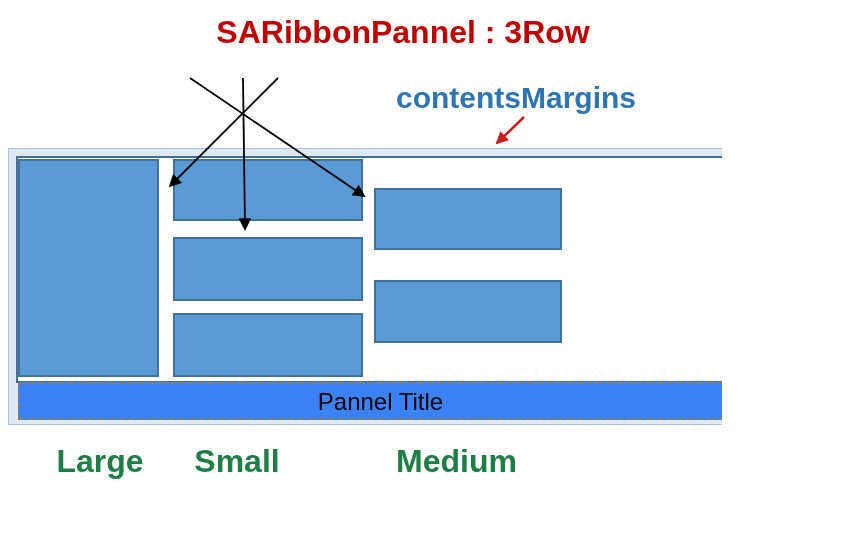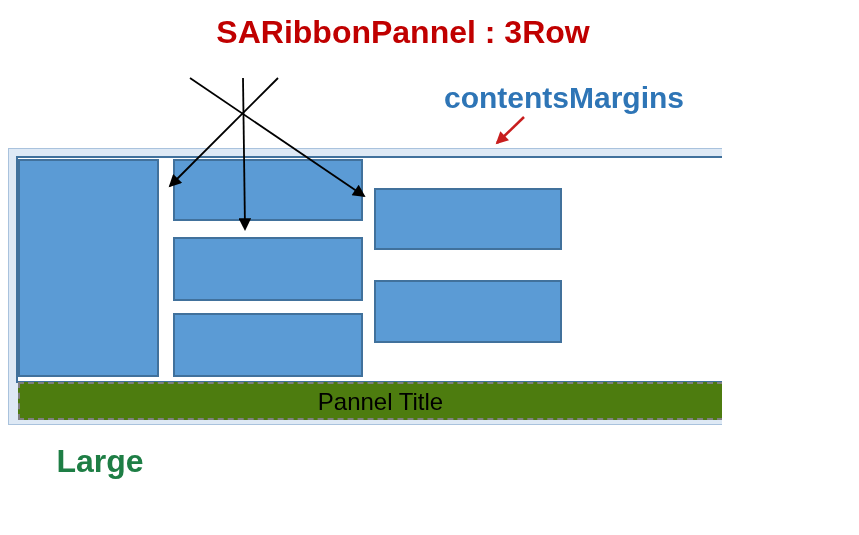--- a/index.html
+++ b/index.html
@@ -18,21 +18,21 @@
   .abs { position: absolute; box-sizing: border-box; }
 
   
   .diagram-title {
     left: 153px; top: 15px; width: 500px;
     text-align: center;
     font-size: 32px; font-weight: bold; color: #C00000;
     line-height: 34px; white-space: nowrap;
   }
   .contents-margins-label {
-    left: 444px; top: 82px;
+    left: 396px; top: 82px;
     font-size: 30px; font-weight: bold; color: #2E75B6;
     line-height: 32px; white-space: nowrap;
   }
   .green-label {
     top: 444px; width: 120px; text-align: center;
     font-size: 32px; font-weight: bold; color: #1E7E45;
     line-height: 34px; white-space: nowrap;
   }
   .label-large  { left: 40px; }
   .label-small  { left: 177px; }
@@ -60,21 +60,21 @@
   }
   .btn-large   { left: 18px;  top: 159px; width: 141px; height: 218px; }
   .btn-small-1 { left: 173px; top: 159px; width: 190px; height: 62px; }
   .btn-small-2 { left: 173px; top: 237px; width: 190px; height: 64px; }
   .btn-small-3 { left: 173px; top: 313px; width: 190px; height: 64px; }
   .btn-med-1   { left: 374px; top: 188px; width: 188px; height: 62px; }
   .btn-med-2   { left: 374px; top: 280px; width: 188px; height: 63px; }
 
   .pannel-title-bar {
     left: 18px; top: 382px; width: 725px; height: 38px;
-    background: #4d7c0f;
+    background: #3b82f6;
     border: 2px dashed #7F7F7F;
     text-align: center;
     font-size: 24px; color: #000000;
     line-height: 35px;
   }
   .option-action-box {
     left: 750px; top: 386px; width: 29px; height: 28px;
     background: #ED7D31;
     border: 2px solid #2E74B5;
   }
@@ -105,20 +105,22 @@
   <div class="abs btn btn-small-2"></div>
   <div class="abs btn btn-small-3"></div>
   <div class="abs btn btn-med-1"></div>
   <div class="abs btn btn-med-2"></div>
 
   <div class="abs pannel-title-bar">Pannel Title</div>
 
   <div class="abs option-action-box"></div>
 
   <div class="abs green-label label-large">Large</div>
+  <div class="abs green-label label-small">Small</div>
+  <div class="abs green-label label-medium">Medium</div>
 
 
   <svg id="arrow-overlay" viewBox="0 0 859 535" xmlns="http://www.w3.org/2000/svg">
     <defs>
       <marker id="head-black" viewBox="0 0 10 10" refX="8.5" refY="5" markerWidth="8" markerHeight="7" orient="auto">
         <path d="M0,0 L10,5 L0,10 z" fill="#000000"></path>
       </marker>
       <marker id="head-red" viewBox="0 0 10 10" refX="8.5" refY="5" markerWidth="5.5" markerHeight="5" orient="auto">
         <path d="M0,0 L10,5 L0,10 z" fill="#C81E1E"></path>
       </marker>

